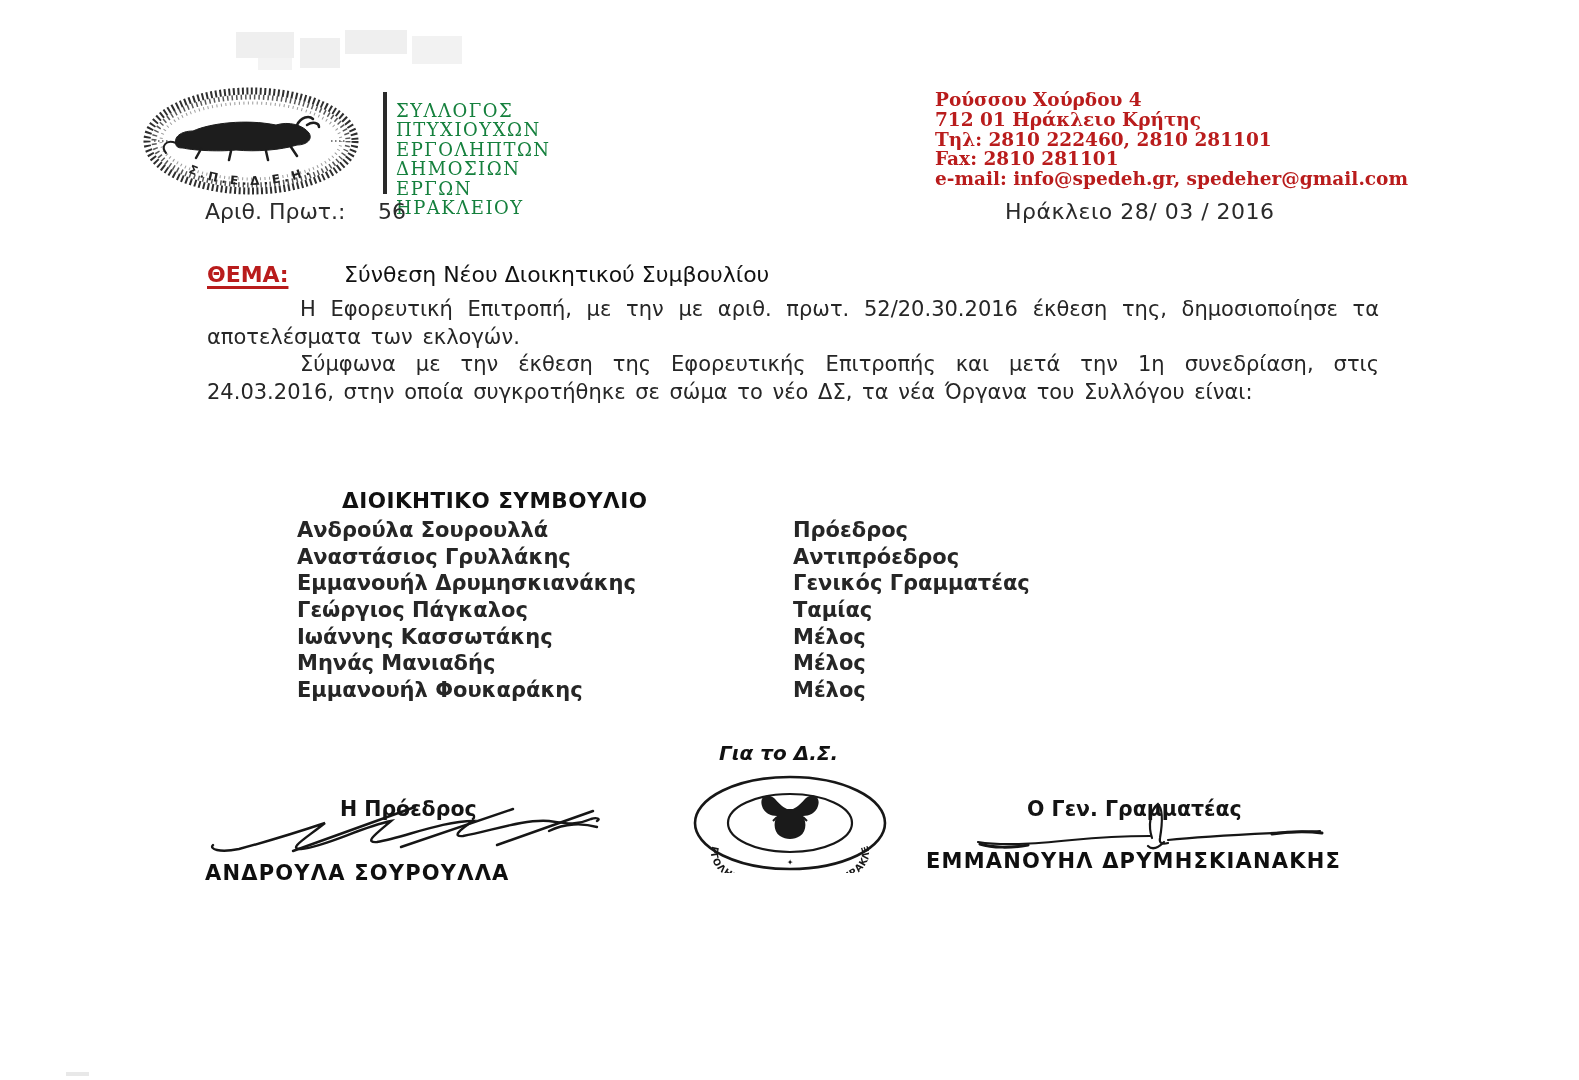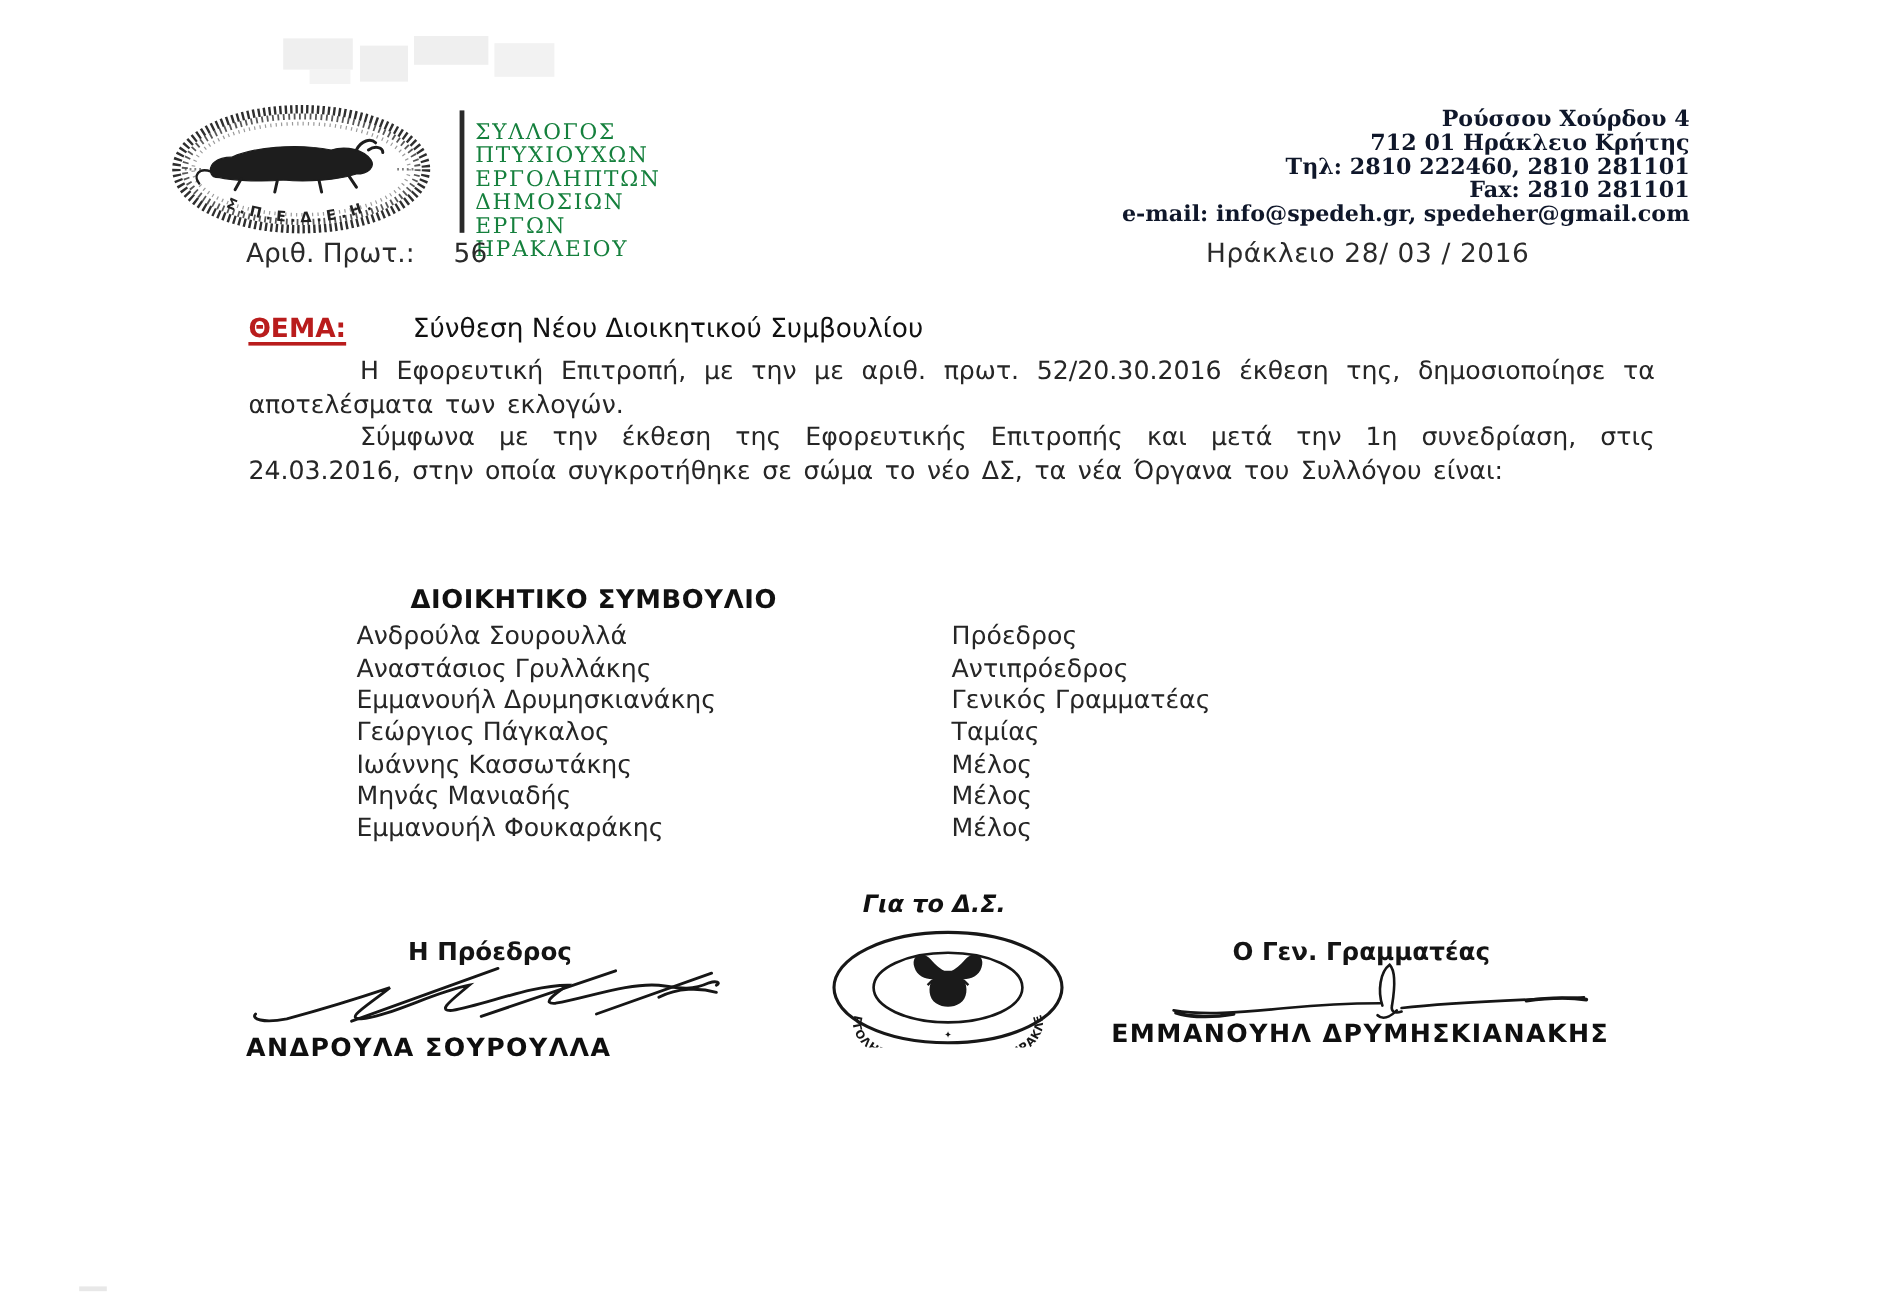--- a/index.html
+++ b/index.html
@@ -31,22 +31,21 @@
     left: 383px; top: 92px;
     width: 4px; height: 102px;
     background: #2a2a2a;
   }
   .contact-block {
     left: 935px; top: 90px;
     font-family: "DejaVu Serif", serif;
     font-weight: bold;
     font-size: 18.5px;
     line-height: 19.8px;
-    color: #0f172a;
-    text-align: right;
+    color: #b91c1c;
   }
   .proto-label { left: 205px; top: 199px; font-size: 22px; color: #2a2a2a; }
   .proto-num   { left: 378px; top: 199px; font-size: 22px; color: #2a2a2a; }
   .date-line   { left: 1005px; top: 199px; font-size: 22px; letter-spacing: 0.5px; color: #2a2a2a; }
 
   
   .subject-label {
     left: 207px; top: 262px;
     font-size: 22px; font-weight: bold;
     text-decoration: underline;
@@ -78,33 +77,34 @@
     left: 297px; top: 488px;
     font-size: 21.5px; font-weight: bold;
     letter-spacing: 0.5px;
     color: #111;
     margin-left: 45px;
   }
   .board-list {
     left: 297px; top: 517px;
     font-size: 21px;
     color: #262626;
+    font-weight: bold;
   }
   .board-row { height: 26.7px; line-height: 26.7px; white-space: nowrap; }
   .board-row .m-name { display: inline-block; width: 496px; }
   .board-row .m-role { display: inline-block; }
 
   
   .for-board {
     left: 719px; top: 741px;
     font-size: 20px; font-weight: bold;
     color: #111;
     font-style: italic;
   }
-  .sig-title { font-size: 20.5px; font-weight: bold; color: #141414; }
+  .sig-title { font-size: 20.5px; font-weight: bold; color: #141414; margin-top: 16px; }
   .sig-title-left  { left: 340px;  top: 781px; }
   .sig-title-right { left: 1027px; top: 781px; }
   .sig-name {
     font-size: 21px; font-weight: bold;
     letter-spacing: 1.2px;
     color: #0f0f0f;
     white-space: nowrap;
   }
   .sig-name-left  { left: 205px; top: 849px; margin-top: 12px; }
   .sig-name-right { left: 926px; top: 849px; }

